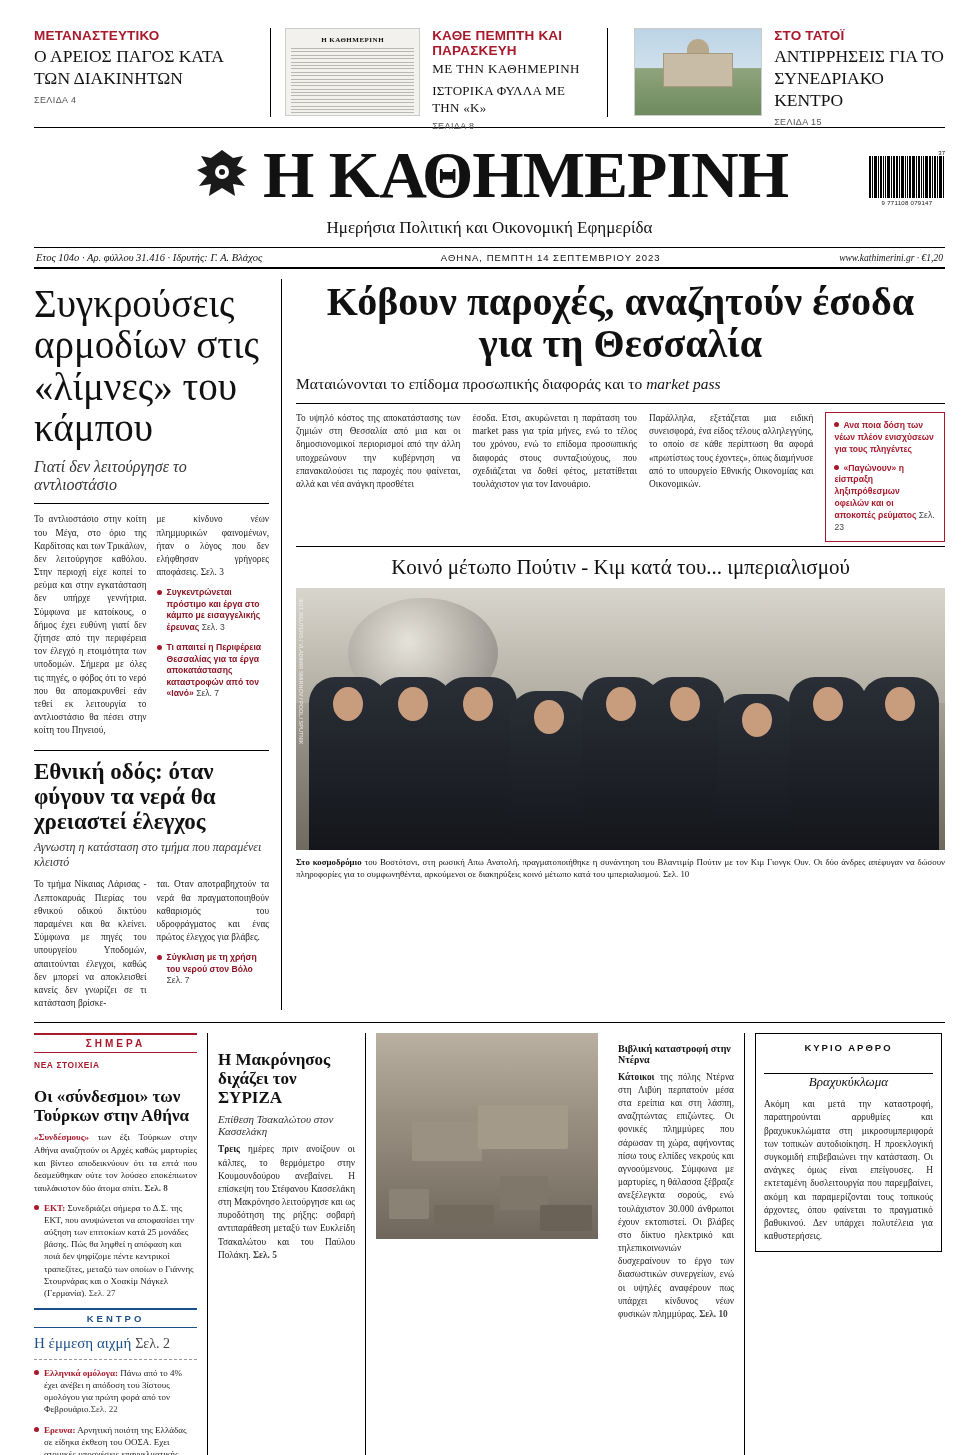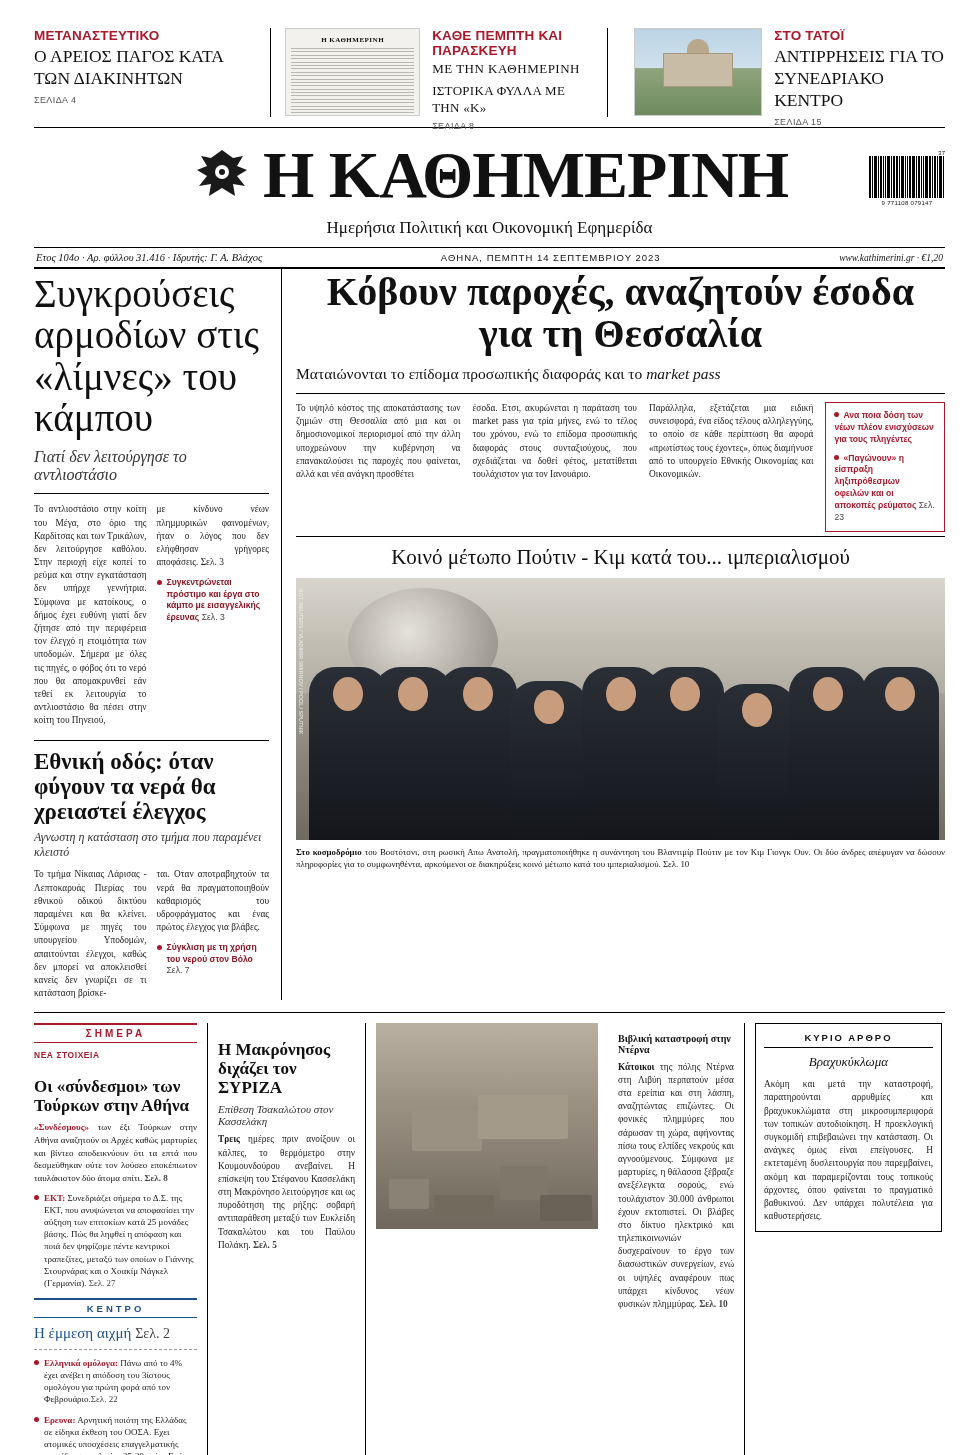--- a/index.html
+++ b/index.html
@@ -105,20 +105,21 @@
     border-top: 1px solid #000; border-bottom: 2px solid #000;
     margin-top: 9px; padding: 4px 2px; font-size: 10.5px;
   }
   .meta-bar .mb-left { font-style: italic; }
   .meta-bar .mb-center { font-family: "Liberation Sans", sans-serif; font-size: 9.5px; letter-spacing: 1px; }
   .meta-bar .mb-right { font-style: italic; font-size: 9.5px; }
 
   
   .main {
     display: flex;
+    padding-top: 10px;
   }
   .col-left { width: 248px; padding-right: 12px; border-right: 1px solid #000; }
   .col-rest { flex: 1; padding-left: 14px; }
 
   .lead-head {
     font-size: 39px; line-height: 1.06; font-weight: normal; margin: 4px 0 10px 0;
   }
   .lead-sub {
     font-size: 16px; font-style: italic; color: #333;
     border-bottom: 1px solid #000; padding-bottom: 9px; margin-bottom: 9px;
@@ -221,21 +222,21 @@
   }
   .photo-derna .rubble {
     position: absolute; background: #8a8275; border-radius: 2px;
   }
 
   .kyrio {
     border: 1px solid #000; padding: 8px;
   }
   .kyrio .kt {
     font-family: "Liberation Sans", sans-serif; font-size: 9.5px; letter-spacing: 2px;
-    text-align: center; border-bottom: 1px solid #000; padding-bottom: 4px; margin-bottom: 6px; font-weight: bold;
+    text-align: center; border-bottom: 1px solid #000; padding-bottom: 20px; font-weight: bold;
   }
   .kyrio .kh { font-size: 13px; font-style: italic; text-align: center; margin-bottom: 8px; }
 
   .theorio-label {
     font-family: "Liberation Sans", sans-serif; text-align: center;
     font-size: 9.5px; letter-spacing: 3px; color: #1b4f8a;
     border-top: 2px solid #1b4f8a; border-bottom: 1px solid #1b4f8a;
     padding: 3px 0; margin: 8px 0 7px 0; font-weight: bold;
   }
   .blue-head { color: #1b4f8a; font-size: 15px; margin-bottom: 4px; }
@@ -361,20 +362,24 @@
       <div style="display:flex;gap:10px;">
         <div style="width:50%">
           <div class="body-text">Το αντλιοστάσιο στην κοίτη του Μέγα, στο όριο της Καρδίτσας και των Τρικάλων, δεν λειτούργησε καθόλου. Στην περιοχή είχε κοπεί το ρεύμα και στην εγκατάσταση δεν υπήρχε γεννήτρια. Σύμφωνα με κατοίκους, ο δήμος έχει ευθύνη γιατί δεν ζήτησε από την περιφέρεια τον έλεγχό η ετοιμότητα των υποδομών. Σήμερα με όλες τις πηγές, ο φόβος ότι το νερό που θα απομακρυνθεί εάν τεθεί εκ λειτουργία το αντλιοστάσιο θα πέσει στην κοίτη του Πηνειού,</div>
         </div>
         <div style="width:50%">
           <div class="body-text">με κίνδυνο νέων πλημμυρικών φαινομένων, ήταν ο λόγος που δεν ελήφθησαν γρήγορες αποφάσεις. Σελ. 3</div>
           <div class="bullets">
             <div class="bullet-item">
               <span>Συγκεντρώνεται πρόστιμο και έργα στο κάμπο με εισαγγελικής έρευνας</span>
               <span class="ref">Σελ. 3</span>
+            </div>
+            <div class="bullet-item">
+              <span>Τι απαιτεί η Περιφέρεια Θεσσαλίας για τα έργα αποκατάστασης καταστροφών από τον «Ιανό»</span>
+              <span class="ref">Σελ. 7</span>
             </div>
           </div>
         </div>
       </div>
 
       <div class="rule-top"></div>
       <h2 class="sub-head">Εθνική οδός: όταν φύγουν τα νερά θα χρειαστεί έλεγχος</h2>
       <div class="sub-sub">Αγνωστη η κατάσταση στο τμήμα που παραμένει κλειστό</div>
       <div style="display:flex;gap:10px;">
         <div style="width:50%">

